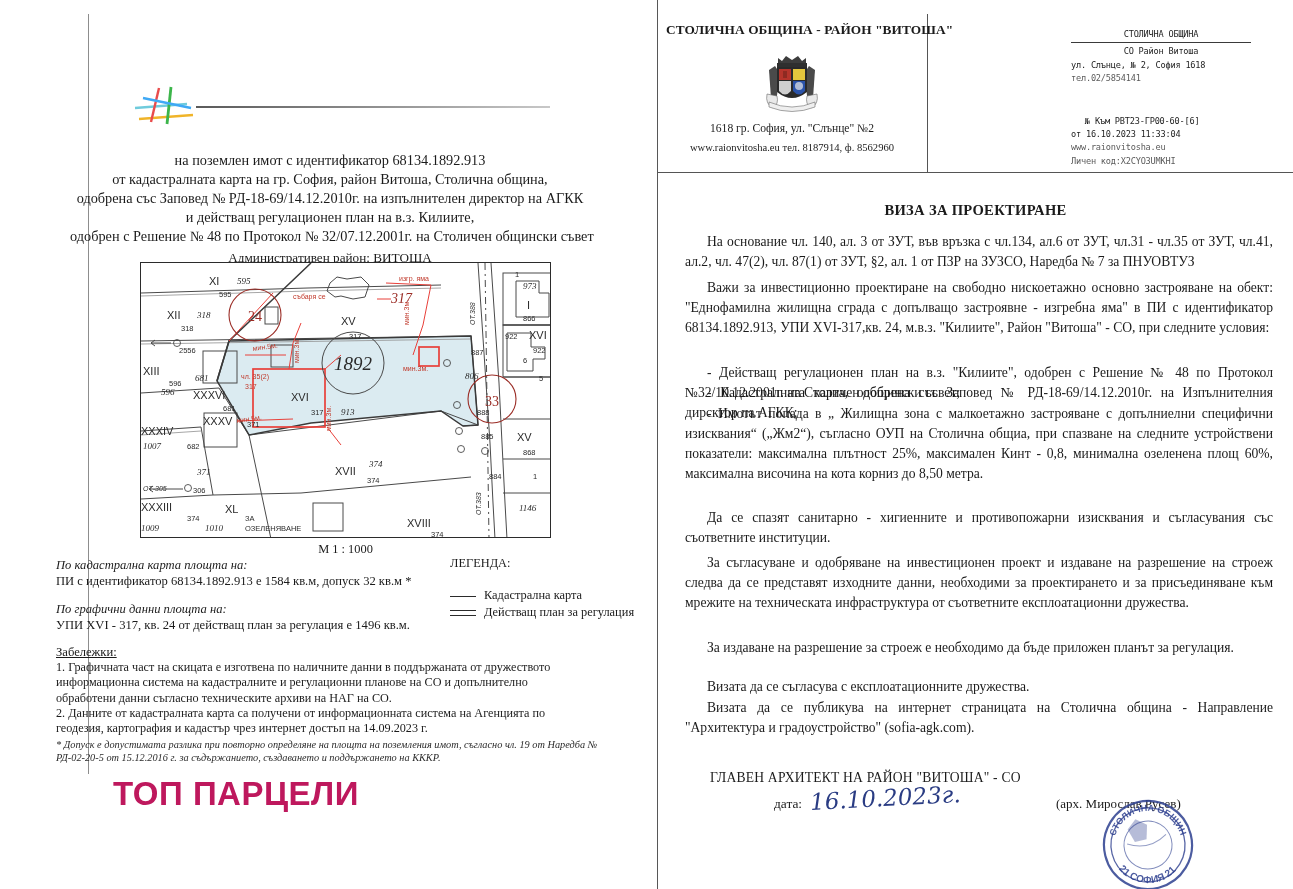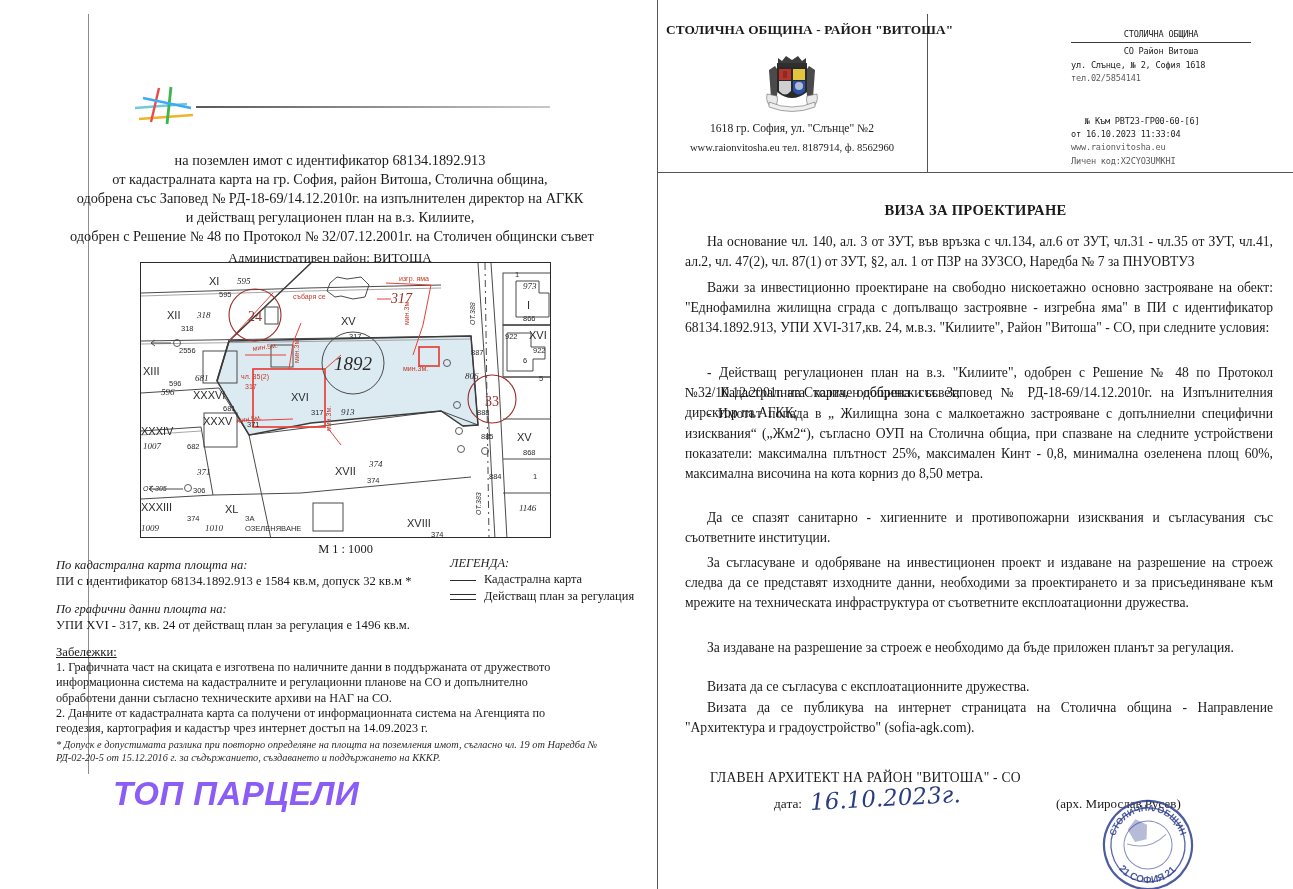--- a/index.html
+++ b/index.html
@@ -68,21 +68,21 @@
 
   
   .area-blk { position:absolute; left:56px; font-size:12.6px; }
   .ab-it { font-style:italic; }
   .ab1 { top:558px; }
   .ab2 { top:574px; }
   .ab3 { top:602px;text-align:center; }
   .ab4 { top:618px; }
 
   .legend { position:absolute; left:450px; top:556px; font-size:12.4px; }
-  .legend-title { margin-bottom:0;font-style:italic; }
+  .legend-title { margin-bottom:16px; }
   .legend-row { display:flex; align-items:center; gap:8px; height:17px; }
   .lg-sym { width:26px; height:10px; position:relative; flex:0 0 26px; }
   .lg-sym.single::before {
     content:""; position:absolute; left:0; top:5px; width:26px; height:1.6px;
     background:#2b2b2b;
   }
   .lg-sym.double::before {
     content:""; position:absolute; left:0; top:2px; width:26px; height:1.4px;
     background:#2b2b2b;
   }
@@ -100,21 +100,21 @@
   .nt1 { top:660px; }
   .nt2 { top:706px; }
   .nt-star {
     position:absolute; left:56px; top:738px; width:545px;
     font-size:10.3px; line-height:13.4px; font-style:italic; color:#2a2a2a;
   }
 
   .watermark {
     position:absolute; left:113px; top:775px;
     font-family:"Liberation Sans", sans-serif;
-    font-size:33px; font-weight:bold; color:#8b5cf6; letter-spacing:.5px;font-style:italic;
+    font-size:33px; font-weight:bold; color:#be185d; letter-spacing:.5px;
   }
 
   
   #right { position:absolute; left:658px; top:0; width:635px; height:889px; }
 
   .rh-left { position:absolute; left:8px; top:22px; width:252px; text-align:center; }
   .rh-title {
     font-size:13.3px; font-weight:bold; letter-spacing:.1px; white-space:nowrap;
   }
   .coat { margin:12px auto 0; width:58px; height:62px; }

